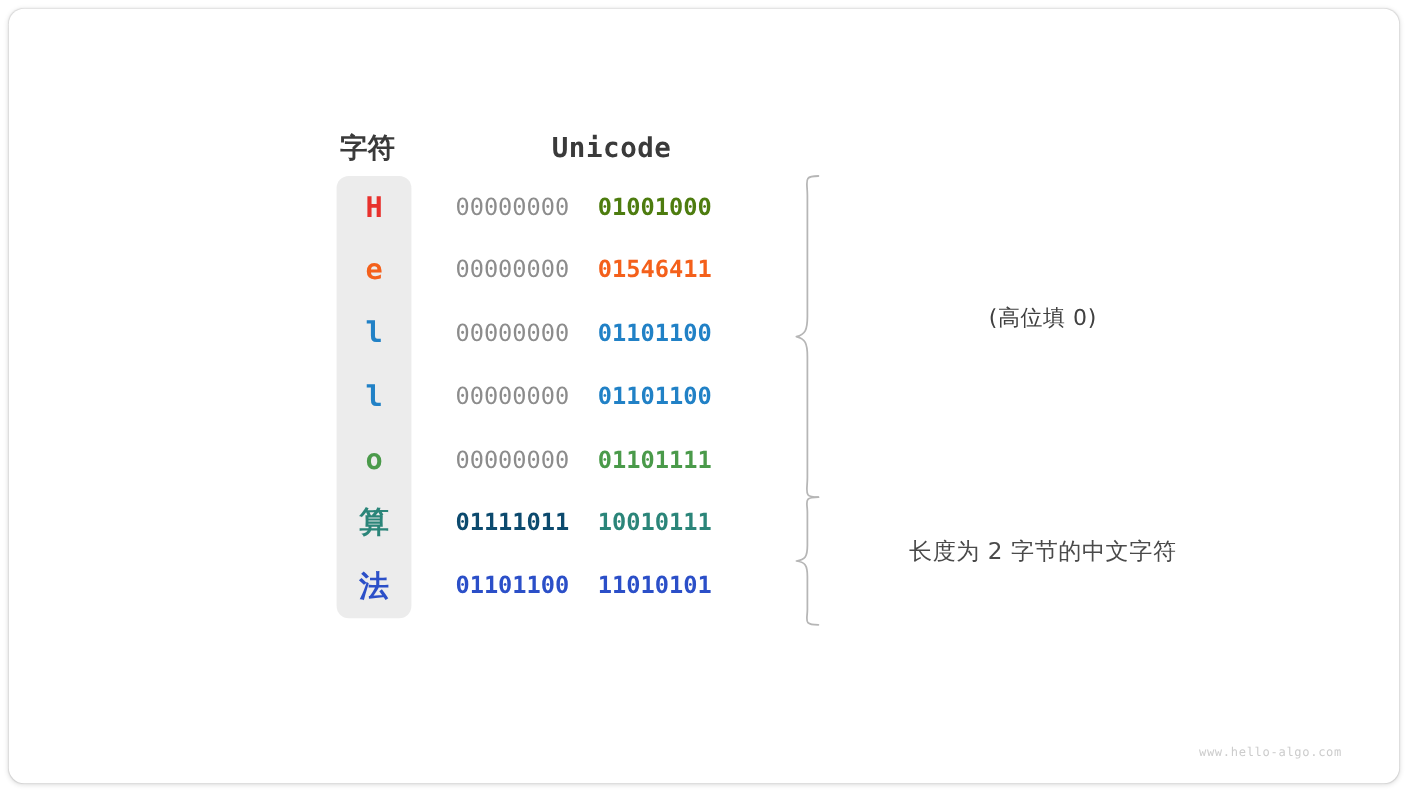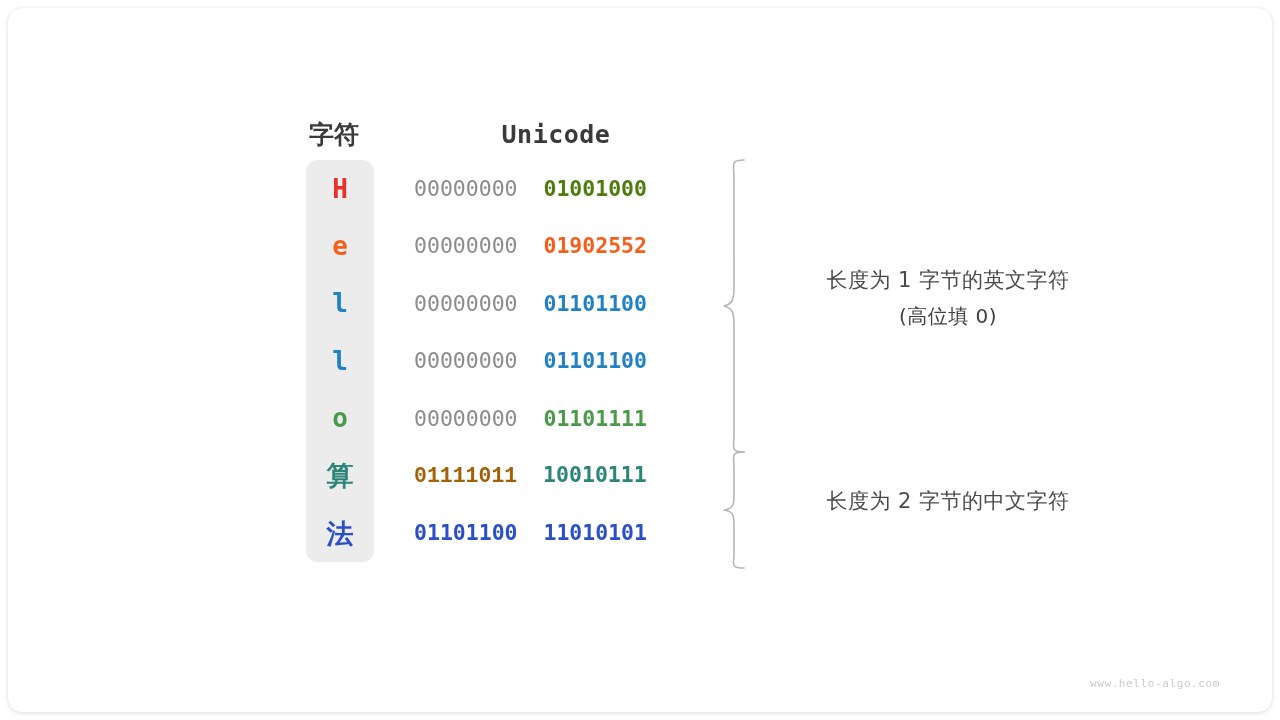--- a/index.html
+++ b/index.html
@@ -190,37 +190,37 @@
 
     <div class="char-track"></div>
 
     <div class="rows" id="rows-container">
         <div class="row" style="top: 0px;">
           <div class="cell-char latin" style="color: rgb(232, 49, 45);">H</div>
           <div class="cell-bits"><span class="byte-hi">00000000</span><span>  </span><span class="byte-lo" style="color: #4d7c0f;">01001000</span></div>
         </div>
         <div class="row" style="top: 57.4px;">
           <div class="cell-char latin" style="color: rgb(244, 96, 27);">e</div>
-          <div class="cell-bits"><span class="byte-hi">00000000</span><span>  </span><span class="byte-lo" style="color: rgb(244, 96, 27);">01902552</span></div>
+          <div class="cell-bits"><span class="byte-hi">00000000</span><span>  </span><span class="byte-lo" style="color: rgb(244, 96, 27);">01546411</span></div>
         </div>
         <div class="row" style="top: 114.8px;">
           <div class="cell-char latin" style="color: rgb(33, 129, 198);">l</div>
           <div class="cell-bits"><span class="byte-hi">00000000</span><span>  </span><span class="byte-lo" style="color: rgb(33, 129, 198);">01101100</span></div>
         </div>
         <div class="row" style="top: 172.2px;">
           <div class="cell-char latin" style="color: rgb(33, 129, 198);">l</div>
           <div class="cell-bits"><span class="byte-hi">00000000</span><span>  </span><span class="byte-lo" style="color: rgb(33, 129, 198);">01101100</span></div>
         </div>
         <div class="row" style="top: 229.6px;">
           <div class="cell-char latin" style="color: rgb(74, 154, 74);">o</div>
           <div class="cell-bits"><span class="byte-hi">00000000</span><span>  </span><span class="byte-lo" style="color: rgb(74, 154, 74);">01101111</span></div>
         </div>
         <div class="row" style="top: 287px;">
           <div class="cell-char cjk" style="color: rgb(43, 133, 121);">算</div>
-          <div class="cell-bits"><span class="byte-hi colored" style="color: #a16207; font-family: Liberation Mono, monospace;">01111011</span><span>  </span><span class="byte-lo" style="color: rgb(43, 133, 121);">10010111</span></div>
+          <div class="cell-bits"><span class="byte-hi colored" style="color: #0c4a6e;">01111011</span><span>  </span><span class="byte-lo" style="color: rgb(43, 133, 121);">10010111</span></div>
         </div>
         <div class="row" style="top: 344.4px;">
           <div class="cell-char cjk" style="color: rgb(43, 79, 200);">法</div>
           <div class="cell-bits"><span class="byte-hi colored" style="color: rgb(43, 79, 200);">01101100</span><span>  </span><span class="byte-lo" style="color: rgb(43, 79, 200);">11010101</span></div>
         </div>
       </div>
 
     <svg class="brace" style="left:714px; top:150px;" width="40" height="300" viewBox="0 0 40 300">
       <path d="M 22 2
                C 8 2, 12 6, 12 20
@@ -235,21 +235,20 @@
       <path d="M 22 2
                C 8 2, 12 6, 12 16
                L 12 46
                C 12 56, 10 59, 2 60
                C 10 61, 12 64, 12 74
                L 12 104
                C 12 114, 8 118, 22 118"></path>
     </svg>
 
     <div class="anno anno-1">
-      <div class="anno-main">长度为 1 字节的英文字符</div>
       <div class="anno-sub">(高位填 0)</div>
     </div>
 
     <div class="anno anno-2">
       <div class="anno-main">长度为 2 字节的中文字符</div>
     </div>
 
     <div class="watermark">www.hello-algo.com</div>
 
   </div>

